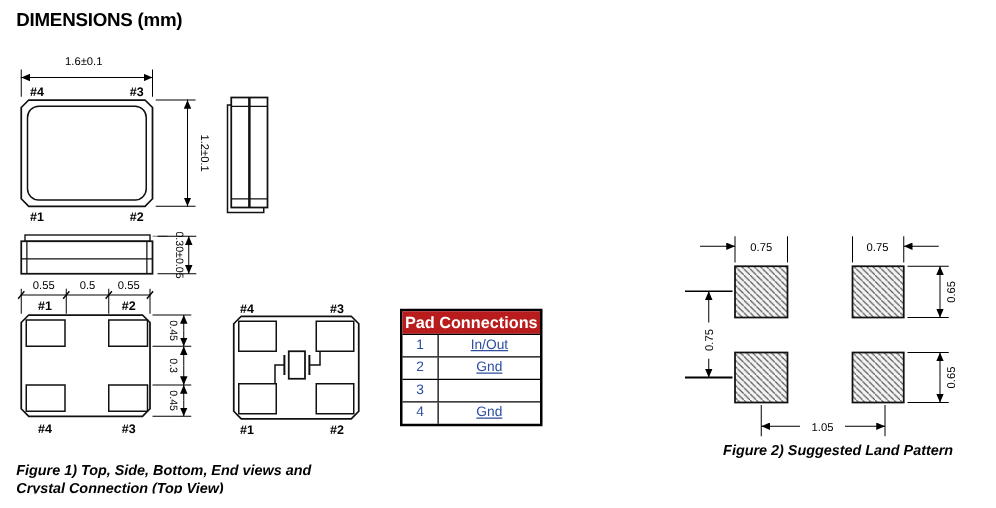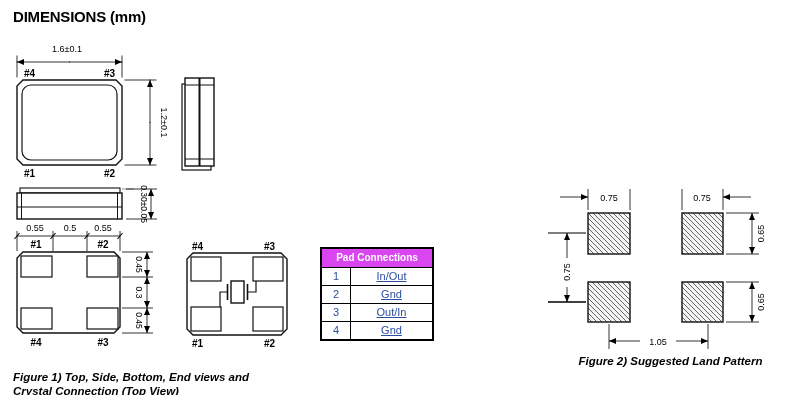--- a/index.html
+++ b/index.html
@@ -21,22 +21,22 @@
   svg text{font-family:"Liberation Sans",sans-serif;fill:#000;}
   .dimtxt{font-size:9px;}
   .dimtxt-sm{font-size:8.5px;}
   .padlbl{font-size:10px;font-weight:bold;}
   
   .ptable{
     position:absolute;left:320px;top:247px;width:110px;
     border:2px solid #000;background:#fff;font-size:11px;
   }
   .ptable .hdr{
-    height:18px;line-height:18px;text-align:center;background:#d946ef;
-    color:#fff;font-weight:bold;font-size:10px;
+    height:18px;line-height:18px;text-align:center;background:#b91c1c;
+    color:#fff;font-weight:bold;font-size:13px;
   }
   .ptable .row{display:flex;height:17px;line-height:17px;border-top:1px solid #000;}
   .ptable .c1{width:28px;text-align:center;border-right:1px solid #000;color:#2b4ea0;}
   .ptable .c2{flex:1;text-align:center;color:#2b4ea0;text-decoration:underline;}
 </style>
 </head>
 <body>
 
 <div class="canvas">
 
@@ -209,21 +209,20 @@
     <div class="row">
       <div class="c1">1</div>
       <div class="c2">In/Out</div>
     </div>
     <div class="row">
       <div class="c1">2</div>
       <div class="c2">Gnd</div>
     </div>
     <div class="row">
       <div class="c1">3</div>
-      <div class="c2">Out/In</div>
     </div>
     <div class="row">
       <div class="c1">4</div>
       <div class="c2">Gnd</div>
     </div>
   </div>
 
   <div class="caption fig1">
     <div>Figure 1) Top, Side, Bottom, End views and</div>
     <div>Crystal Connection (Top View)</div>

